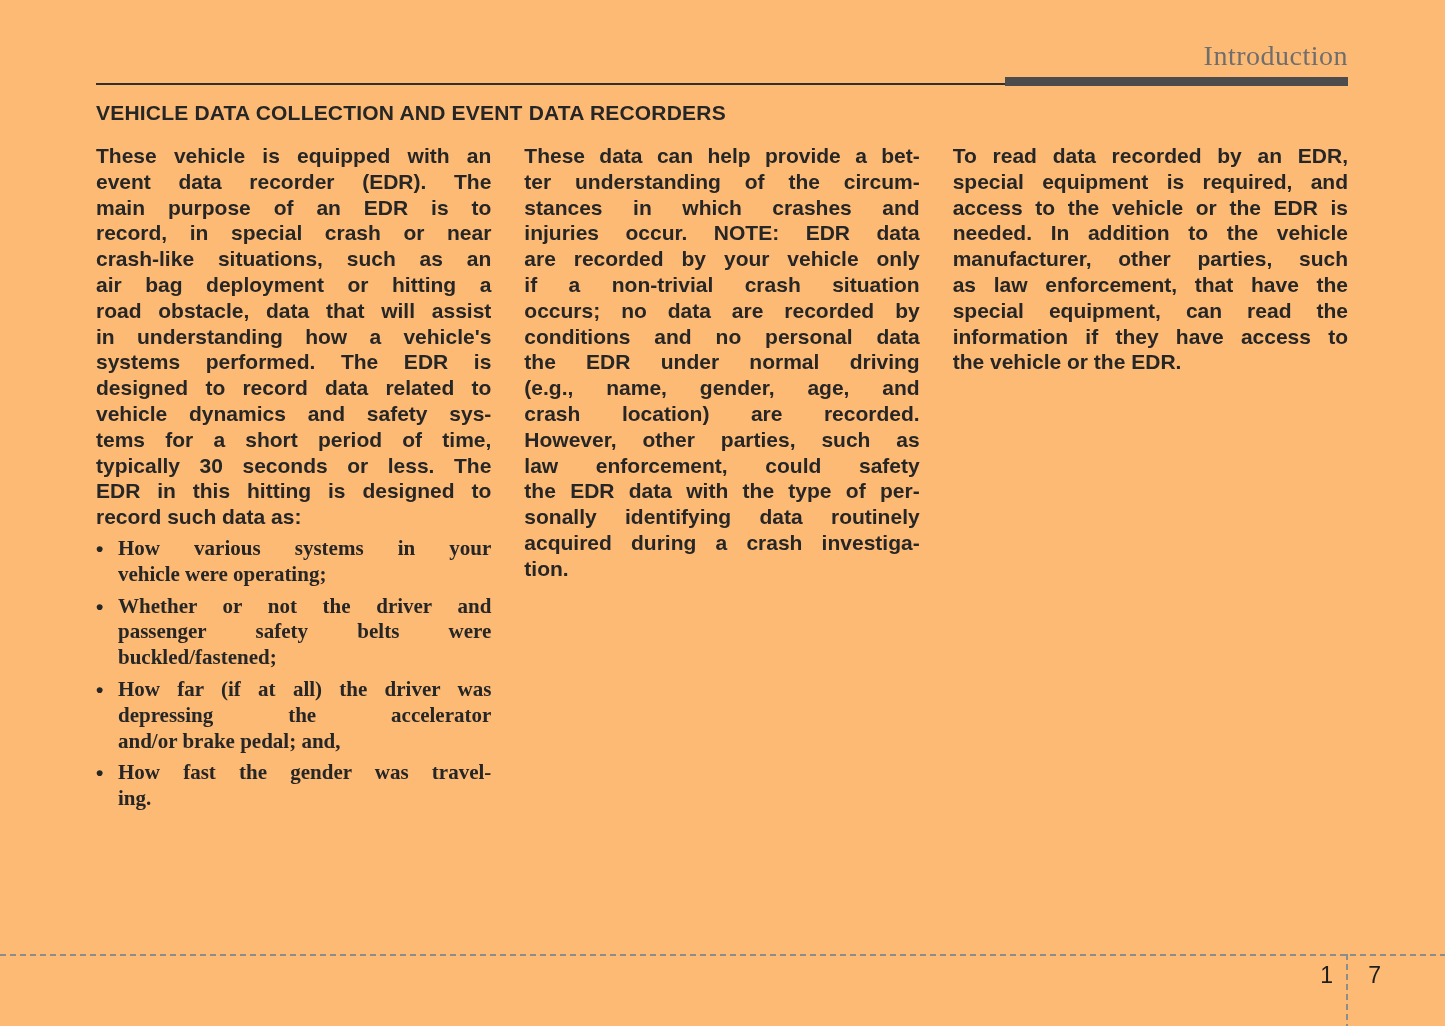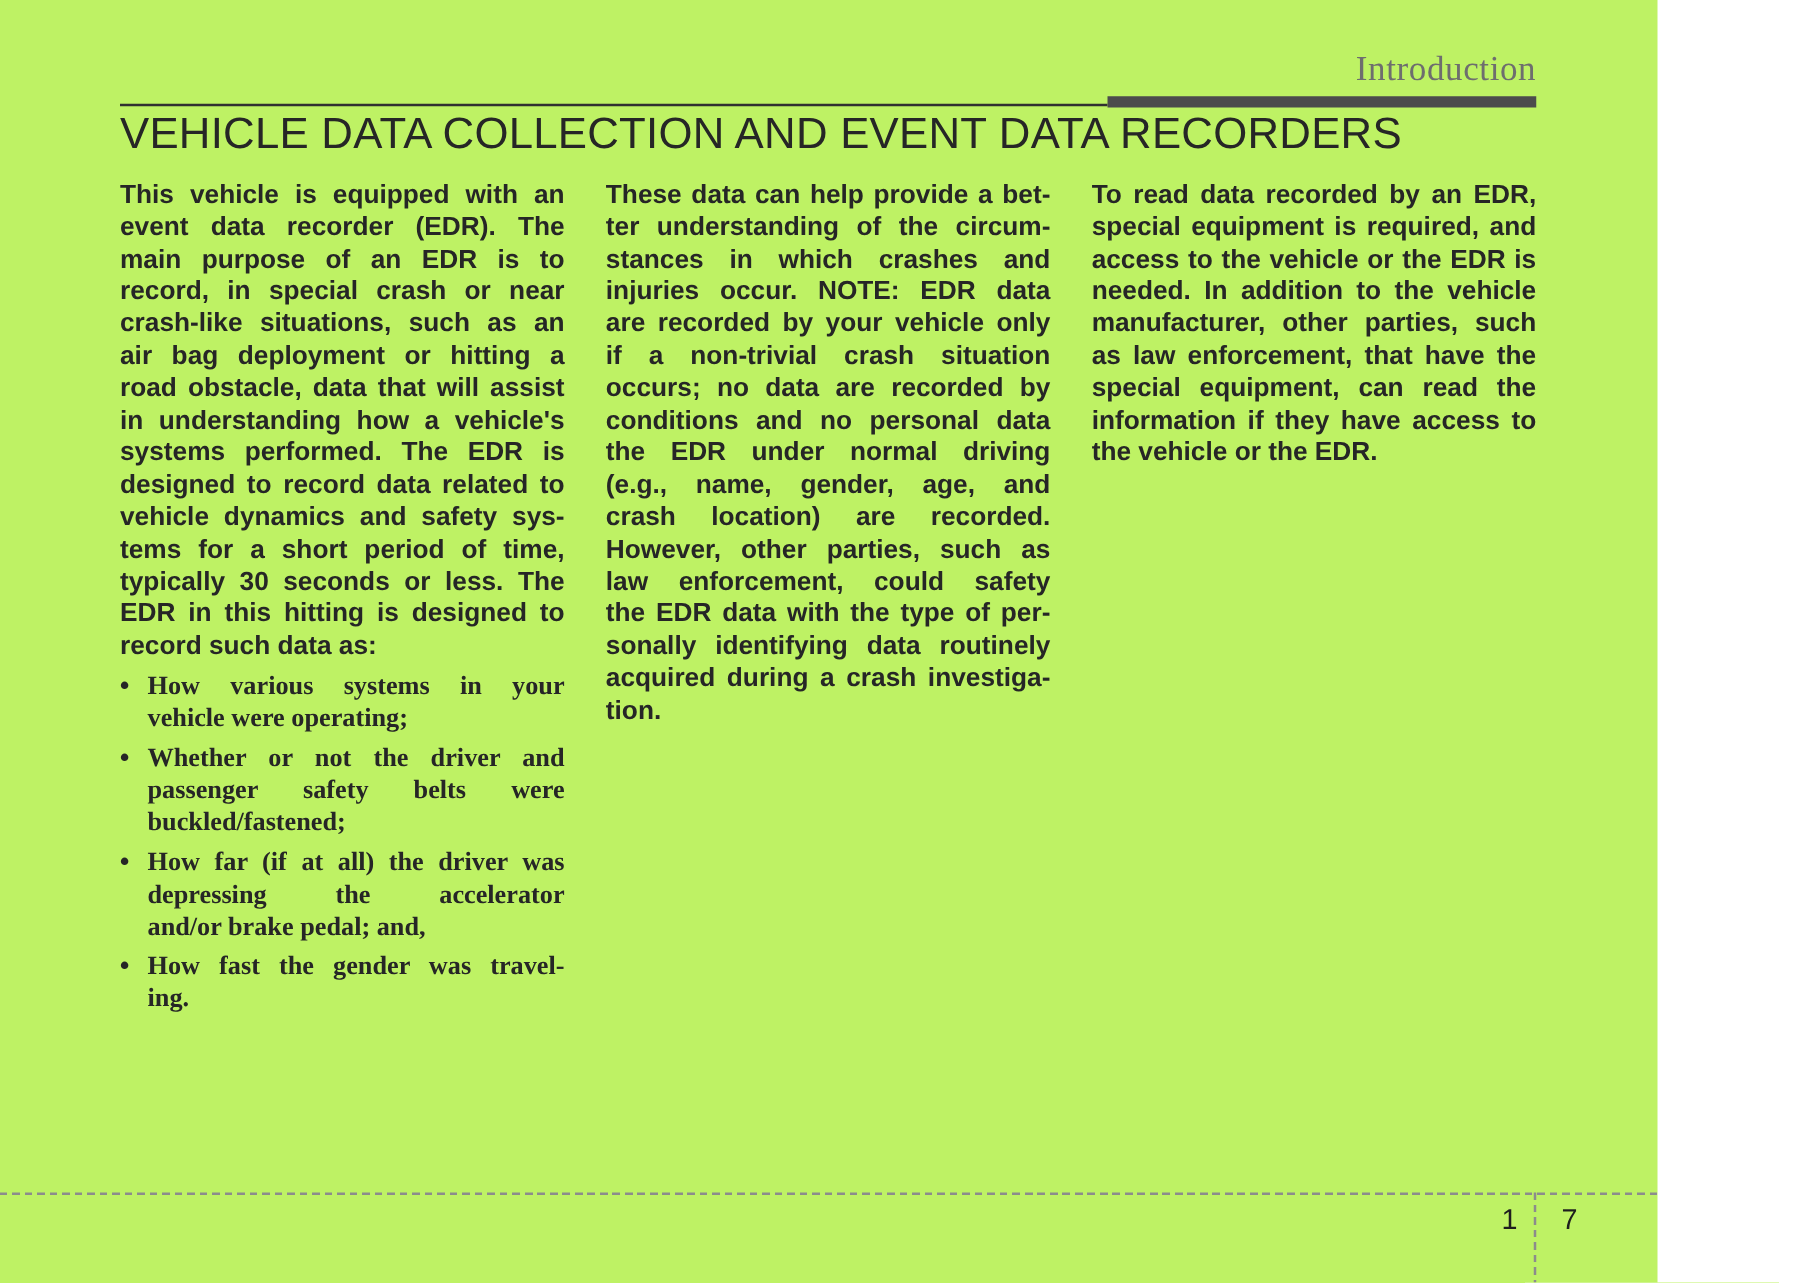--- a/index.html
+++ b/index.html
@@ -1,27 +1,27 @@
 <!DOCTYPE html>
 <html style="--text: #262626; --header-text: #6e6e6e; --rule-thin: #303030; --rule-thick: #4c4c4c; --dash: #8c8c8c;"><head>
 <meta charset="utf-8">
 <style>
   * { margin:0; padding:0; box-sizing:border-box; }
   html,body { width:1445px; height:1026px; }
   body { background:#ffffff; font-family:"Liberation Sans","DejaVu Sans",sans-serif; }
-  .page { position:relative; width:1326px; height:1026px; overflow:hidden; background:#bef264; }
+  .page { position:relative; width:1445px; height:1026px; overflow:hidden; background:#fdba74; }
 
   .page-header { position:absolute; left:96px; right:97px; top:40px; }
   .section-title { text-align:right; font-family:"Liberation Serif","DejaVu Serif",serif;
                    font-size:28px; color:var(--header-text,#6e6e6e); letter-spacing:0.5px; }
   .header-rule { display:flex; align-items:flex-end; margin-top:5px; }
   .rule-thin { flex:1; height:2px; background:var(--rule-thin,#303030); margin-bottom:1px; }
   .rule-thick { width:343px; height:9px; background:var(--rule-thick,#4c4c4c); }
 
-  .doc-title { position:absolute; left:96px; top:87px; font-size:35px; font-weight:normal;
+  .doc-title { position:absolute; left:96px; top:101px; font-size:21px; font-weight:bold;
                color:var(--text,#262626); letter-spacing:0.2px; white-space:nowrap; }
 
   .columns { position:absolute; left:96px; right:97px; top:143px;
              display:grid; grid-template-columns:repeat(3,1fr); column-gap:33px; }
   .column { font-size:21px; font-weight:bold; line-height:25.8px; color:var(--text,#262626); }
   .line { text-align:justify; text-align-last:justify; }
   .line.last { text-align-last:left; }
   .bullet { display:flex; margin-top:6px; }
   .marker { width:22px; flex:0 0 22px; }
   .btext { flex:1; min-width:0;font-family:Liberation Serif, serif; }
@@ -46,21 +46,21 @@
       <div class="rule-thin"></div>
       <div class="rule-thick"></div>
     </div>
   </header>
 
   <h1 class="doc-title">VEHICLE DATA COLLECTION AND EVENT DATA RECORDERS</h1>
 
   <main class="columns">
       <div class="column">
         <div class="para">
-          <div class="line">This vehicle is equipped with an</div>
+          <div class="line">These vehicle is equipped with an</div>
           <div class="line">event data recorder (EDR). The</div>
           <div class="line">main purpose of an EDR is to</div>
           <div class="line">record, in special crash or near</div>
           <div class="line">crash-like situations, such as an</div>
           <div class="line">air bag deployment or hitting a</div>
           <div class="line">road obstacle, data that will assist</div>
           <div class="line">in understanding how a vehicle's</div>
           <div class="line">systems performed. The EDR is</div>
           <div class="line">designed to record data related to</div>
           <div class="line">vehicle dynamics and safety sys-</div>

